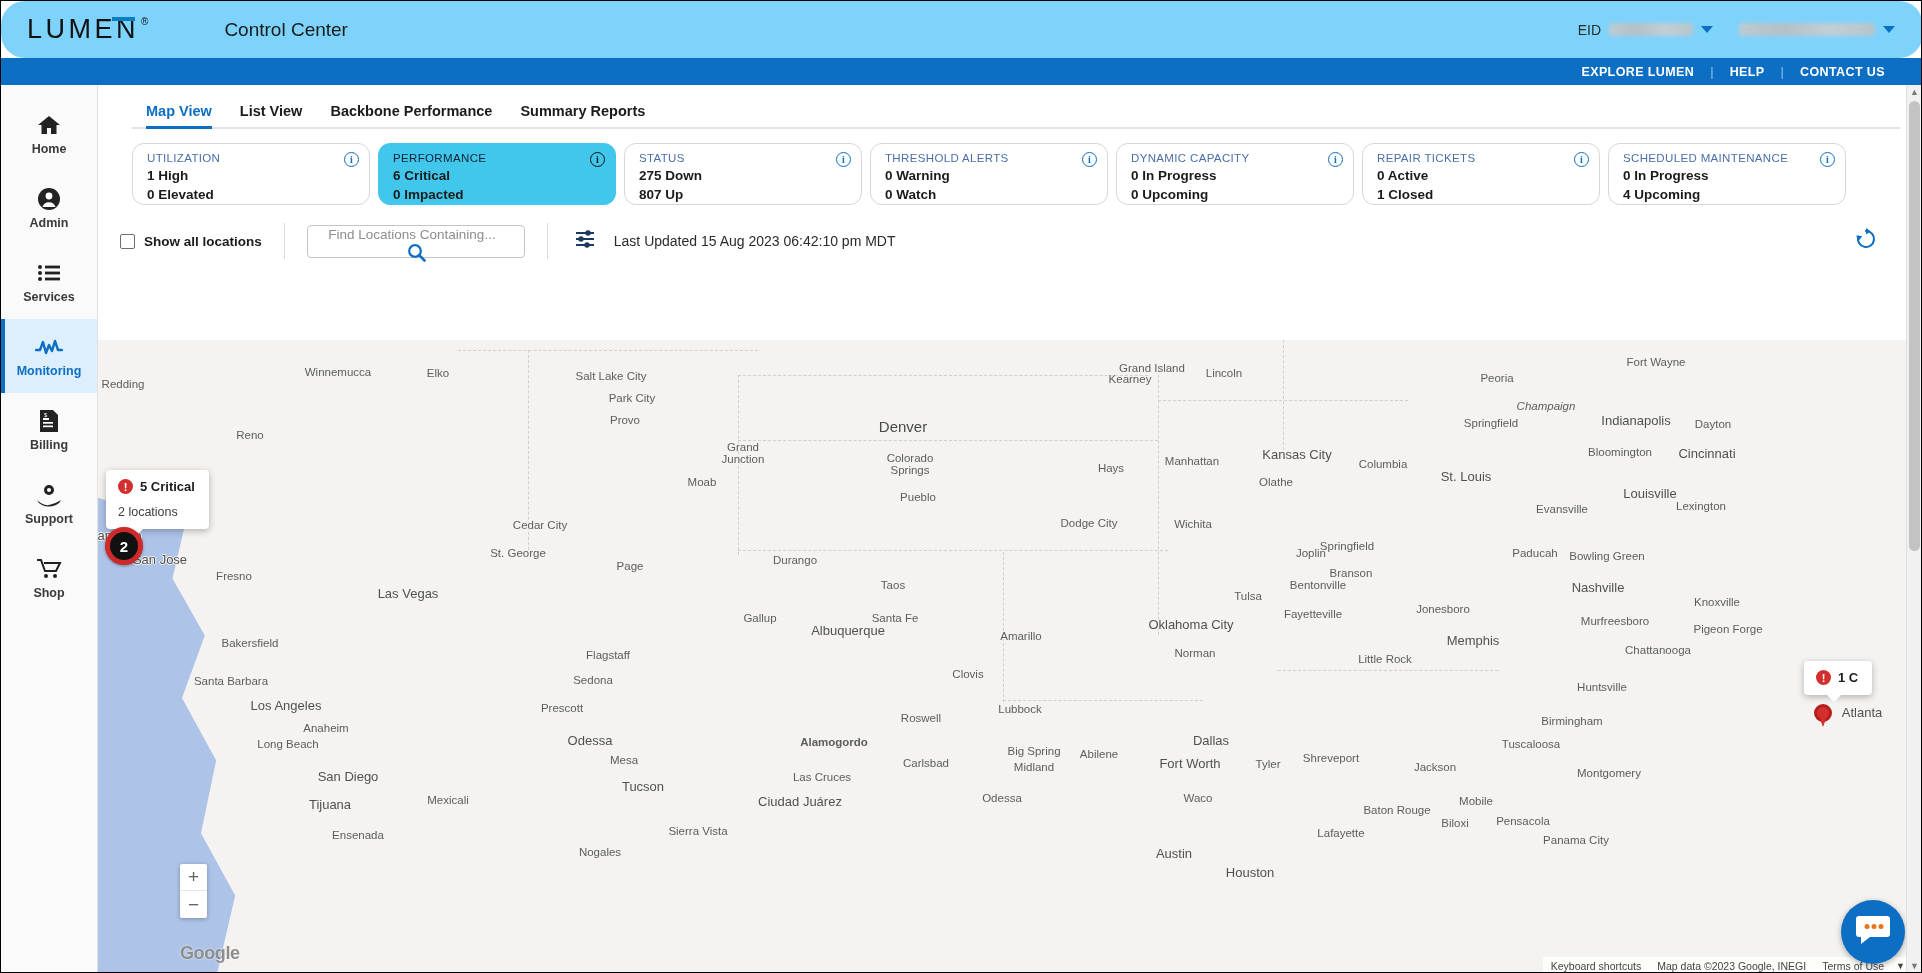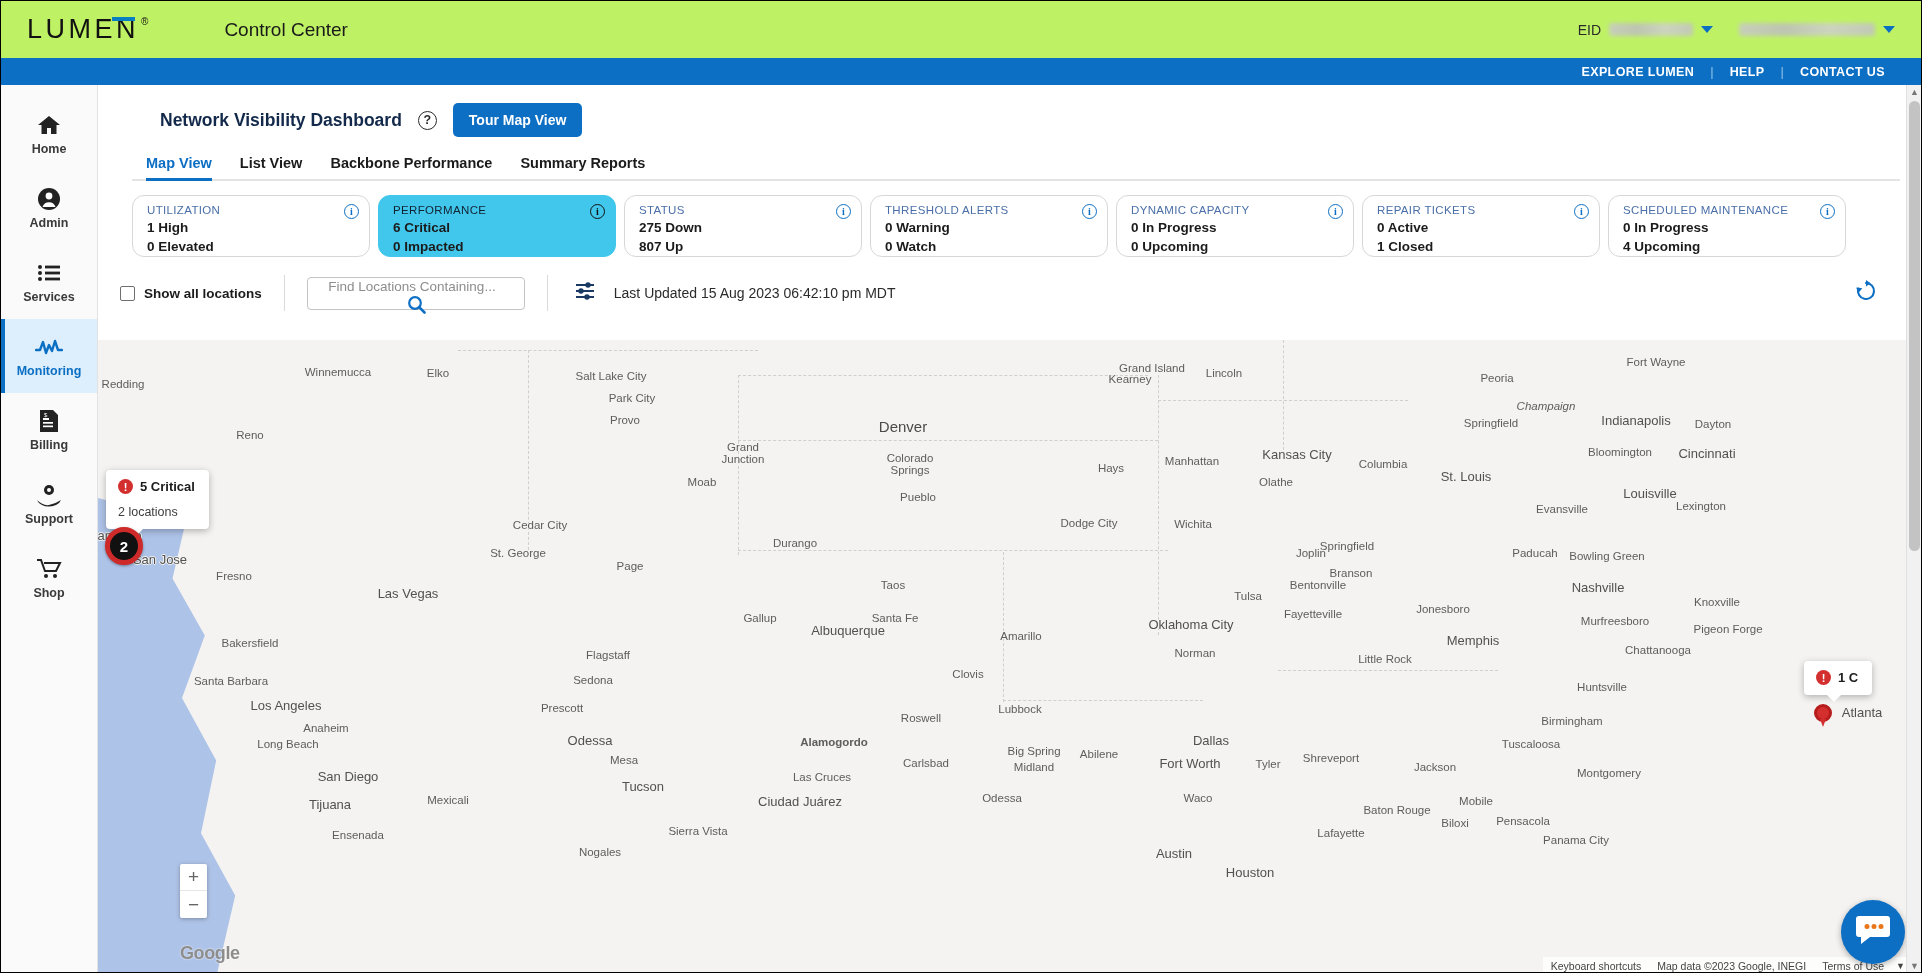--- a/index.html
+++ b/index.html
@@ -15,21 +15,21 @@
     position: relative;
     width: 1922px; height: 973px;
     overflow: hidden;
     background: #fff;
     border: 1px solid #000;
   }
 
   
   .topbar {
     position: absolute; left: 0; top: 0; width: 1922px; height: 57px;
-    background: #bef264; display: flex; align-items: center;
+    background: #7dd3fc; display: flex; align-items: center; border-radius: 24px;
   }
   .logo-wrap { margin-left: 26px; display: flex; align-items: flex-start; }
   .logo-text {
     font-size: 27px; letter-spacing: 3.5px; font-weight: 400;
     color: #111; font-family: "Liberation Sans", sans-serif;
     position: relative; line-height: 1;
   }
   .logo-bar {
     position: absolute; left: 85px; top: 1px; width: 23px; height: 4px;
     background: #0a7ec2;
@@ -378,25 +378,20 @@
             <circle cx="10" cy="18" r="2" fill="#222"></circle>
             <circle cx="19" cy="18" r="2" fill="#222"></circle>
           </svg>
       </span>
       <span class="lbl">Shop</span>
     </div>
   </div>
 
   <div class="main">
 
-    <div class="dash-head">
-      <div class="dash-title">Network Visibility Dashboard</div>
-      <div class="help-circle">?</div>
-      <button class="tour-btn">Tour Map View</button>
-    </div>
 
     <div class="tabs">
       <div class="tab active">Map View</div>
       <div class="tab">List View</div>
       <div class="tab">Backbone Performance</div>
       <div class="tab">Summary Reports</div>
     </div>
 
     <div class="kpis">
       <div class="kpi">
@@ -507,21 +502,21 @@
           <div class="city" style="left: 527px; top: 80px;"><span class="nm">Provo</span><span class="dot"></span></div>
           <div class="city" style="left: 152px; top: 95px;"><span class="nm">Reno</span><span class="dot"></span></div>
           <div class="city med" style="left: 75px; top: 139px;"><span class="nm">Sacramento</span><span class="dot"></span></div>
           <div class="city" style="left: 645px; top: 113px;"><span class="nm">Grand<br>Junction</span><span class="dot"></span></div>
           <div class="city" style="left: 604px; top: 142px;"><span class="nm">Moab</span><span class="dot"></span></div>
           <div class="city big" style="left: 805px; top: 87px;"><span class="nm">Denver</span><span class="dot"></span></div>
           <div class="city" style="left: 812px; top: 124px;"><span class="nm">Colorado<br>Springs</span><span class="dot"></span></div>
           <div class="city" style="left: 820px; top: 157px;"><span class="nm">Pueblo</span><span class="dot"></span></div>
           <div class="city" style="left: 442px; top: 185px;"><span class="nm">Cedar City</span><span class="dot"></span></div>
           <div class="city" style="left: 420px; top: 213px;"><span class="nm">St. George</span><span class="dot"></span></div>
-          <div class="city" style="left: 697px; top: 203px;"><span class="nm">Durango</span><span class="dot"></span></div>
+          <div class="city" style="left: 697px; top: 220px;"><span class="nm">Durango</span><span class="dot"></span></div>
           <div class="city" style="left: 532px; top: 226px;"><span class="nm">Page</span><span class="dot"></span></div>
           <div class="city" style="left: 795px; top: 245px;"><span class="nm">Taos</span><span class="dot"></span></div>
           <div class="city" style="left: 797px; top: 278px;"><span class="nm">Santa Fe</span><span class="dot"></span></div>
           <div class="city" style="left: 662px; top: 278px;"><span class="nm">Gallup</span><span class="dot"></span></div>
           <div class="city med" style="left: 750px; top: 291px;"><span class="nm">Albuquerque</span><span class="dot"></span></div>
           <div class="city" style="left: 136px; top: 236px;"><span class="nm">Fresno</span><span class="dot"></span></div>
           <div class="city med" style="left: 62px; top: 220px;"><span class="nm">San Jose</span><span class="dot"></span></div>
           <div class="city med" style="left: 2px; top: 196px;"><span class="nm">San Francisco</span><span class="dot"></span></div>
           <div class="city med" style="left: 310px; top: 254px;"><span class="nm">Las Vegas</span><span class="dot"></span></div>
           <div class="city" style="left: 152px; top: 303px;"><span class="nm">Bakersfield</span><span class="dot"></span></div>

